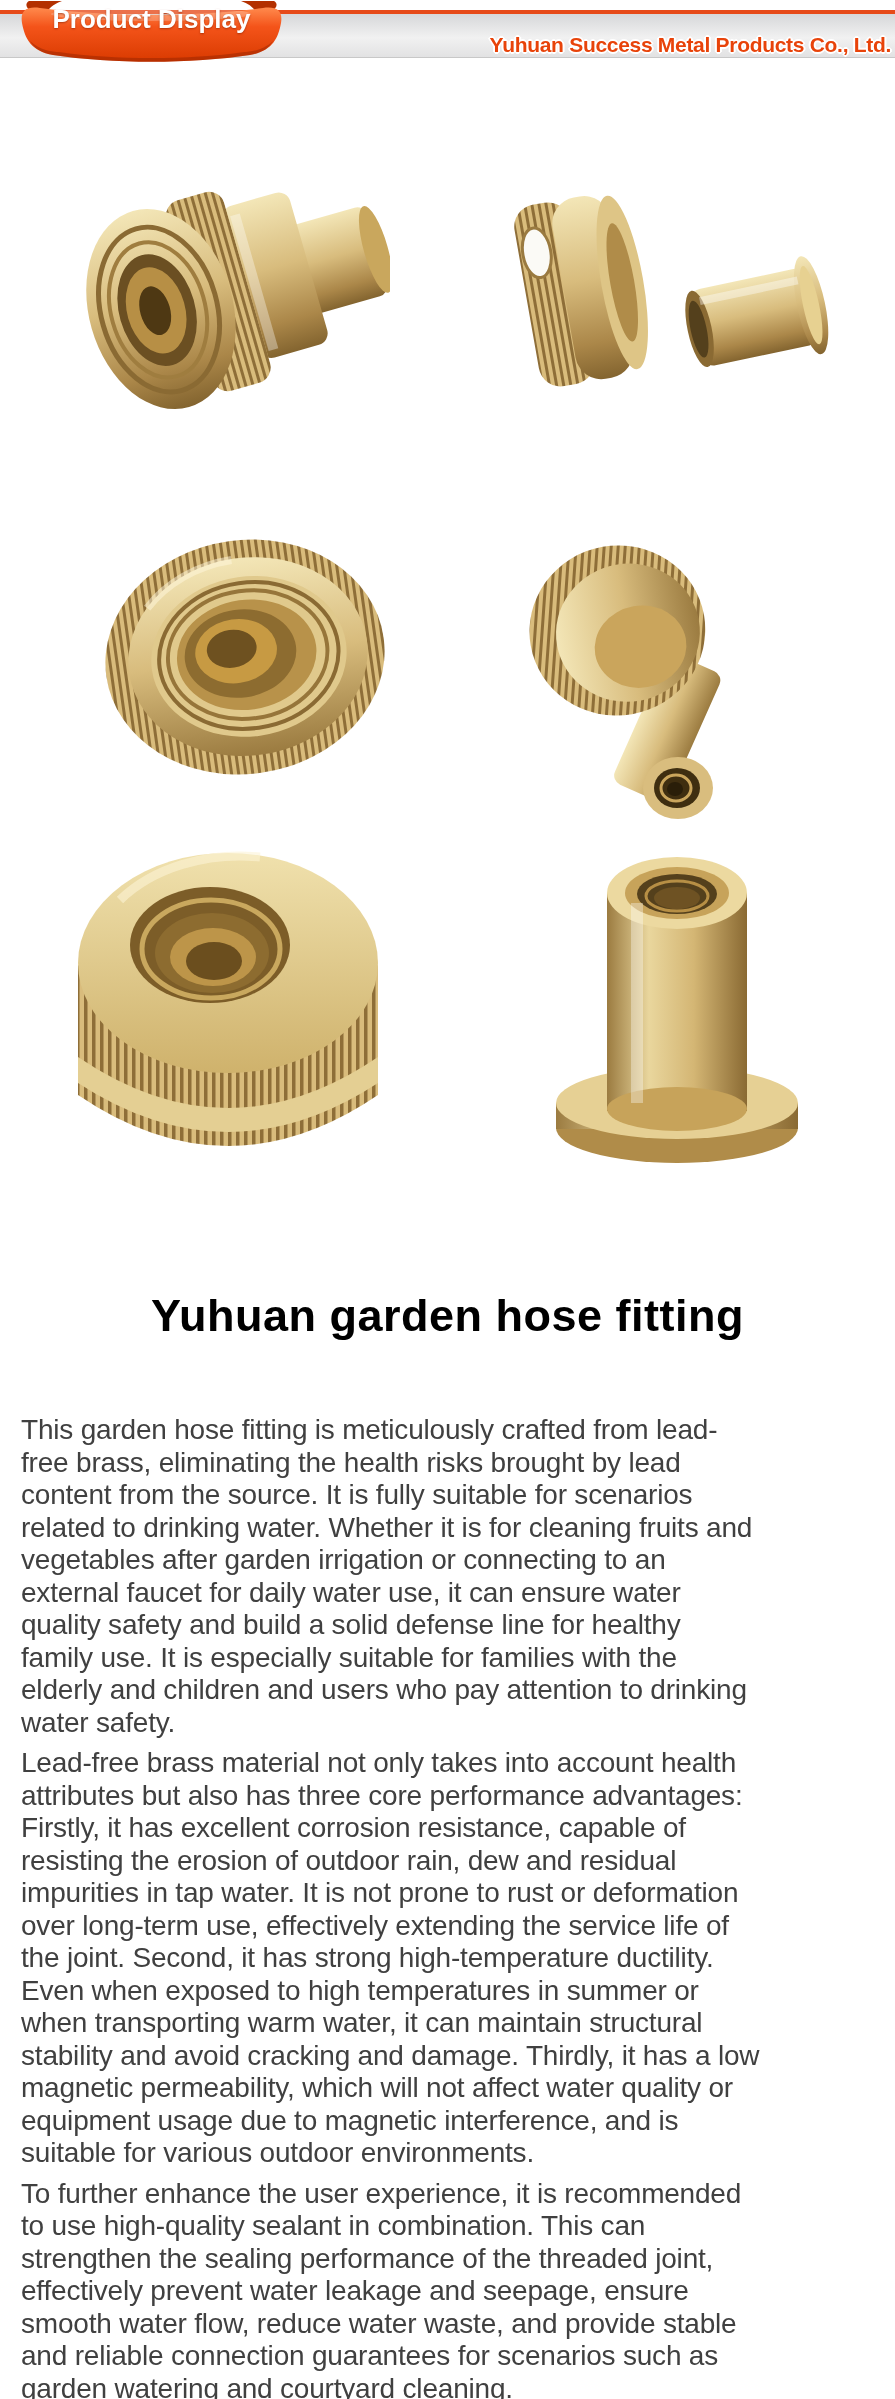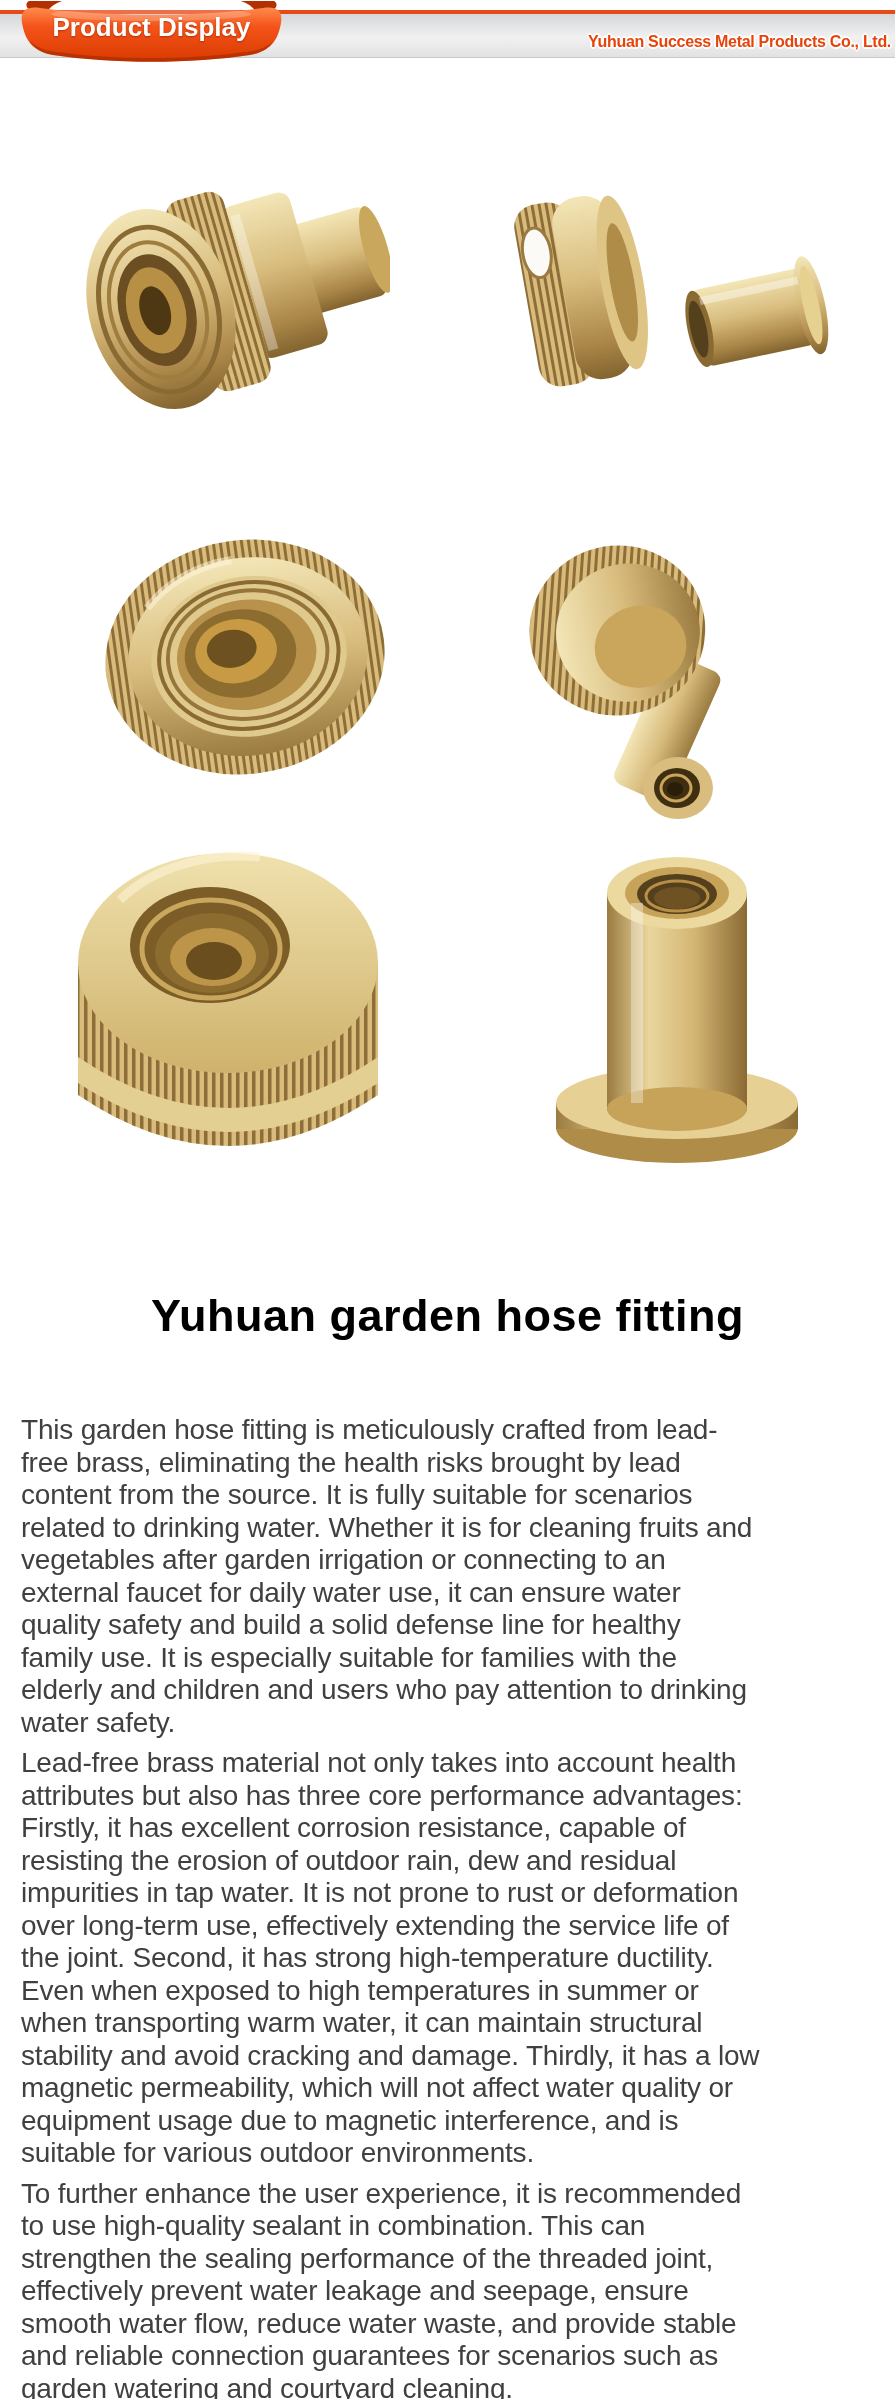--- a/index.html
+++ b/index.html
@@ -5,25 +5,25 @@
   html,body{margin:0;padding:0;background:#ffffff;}
   .page{position:relative;width:895px;height:2399px;background:#fff;overflow:hidden;
         font-family:"Liberation Sans",sans-serif;}
   
   .hdr-stripe{position:absolute;top:10px;left:0;width:895px;height:4px;background:#e64a19;z-index:1;}
   .hdr-band{position:absolute;top:14px;left:0;width:895px;height:43px;
             background:linear-gradient(180deg,#d6d7d9 0%,#f1f1f1 55%,#e2e2e3 100%);
             border-bottom:1px solid #c8c8c8;z-index:0;}
   .ribbon{position:absolute;top:0;left:14px;width:275px;height:64px;z-index:3;}
   .ribbon svg{position:absolute;top:0;left:0;}
-  .ribbon-text{position:absolute;top:12px;left:0;width:275px;text-align:center;
+  .ribbon-text{position:absolute;top:4px;left:0;width:275px;text-align:center;
                color:#fff;font-weight:bold;font-size:26px;letter-spacing:0;
                text-shadow:0 1px 2px rgba(120,30,0,.55);}
   .company{position:absolute;top:33px;right:4px;width:420px;text-align:right;
-           font-size:16px;font-weight:bold;color:#e8430a;letter-spacing:-0.3px;z-index:3;
+           font-size:21px;font-weight:bold;color:#e8430a;letter-spacing:-0.3px;z-index:3;
            text-shadow:-1px -1px 0 #fff,1px -1px 0 #fff,-1px 1px 0 #fff,1px 1px 0 #fff,
                        0 2px 0 #fff,2px 0 0 #fff,-2px 0 0 #fff,0 -2px 0 #fff;}
   
   .photo{position:absolute;}
   .ph1{left:70px;top:160px;}
   .ph2{left:490px;top:185px;}
   .ph3{left:95px;top:535px;}
   .ph4{left:525px;top:538px;}
   .ph5{left:60px;top:845px;}
   .ph6{left:545px;top:843px;}

